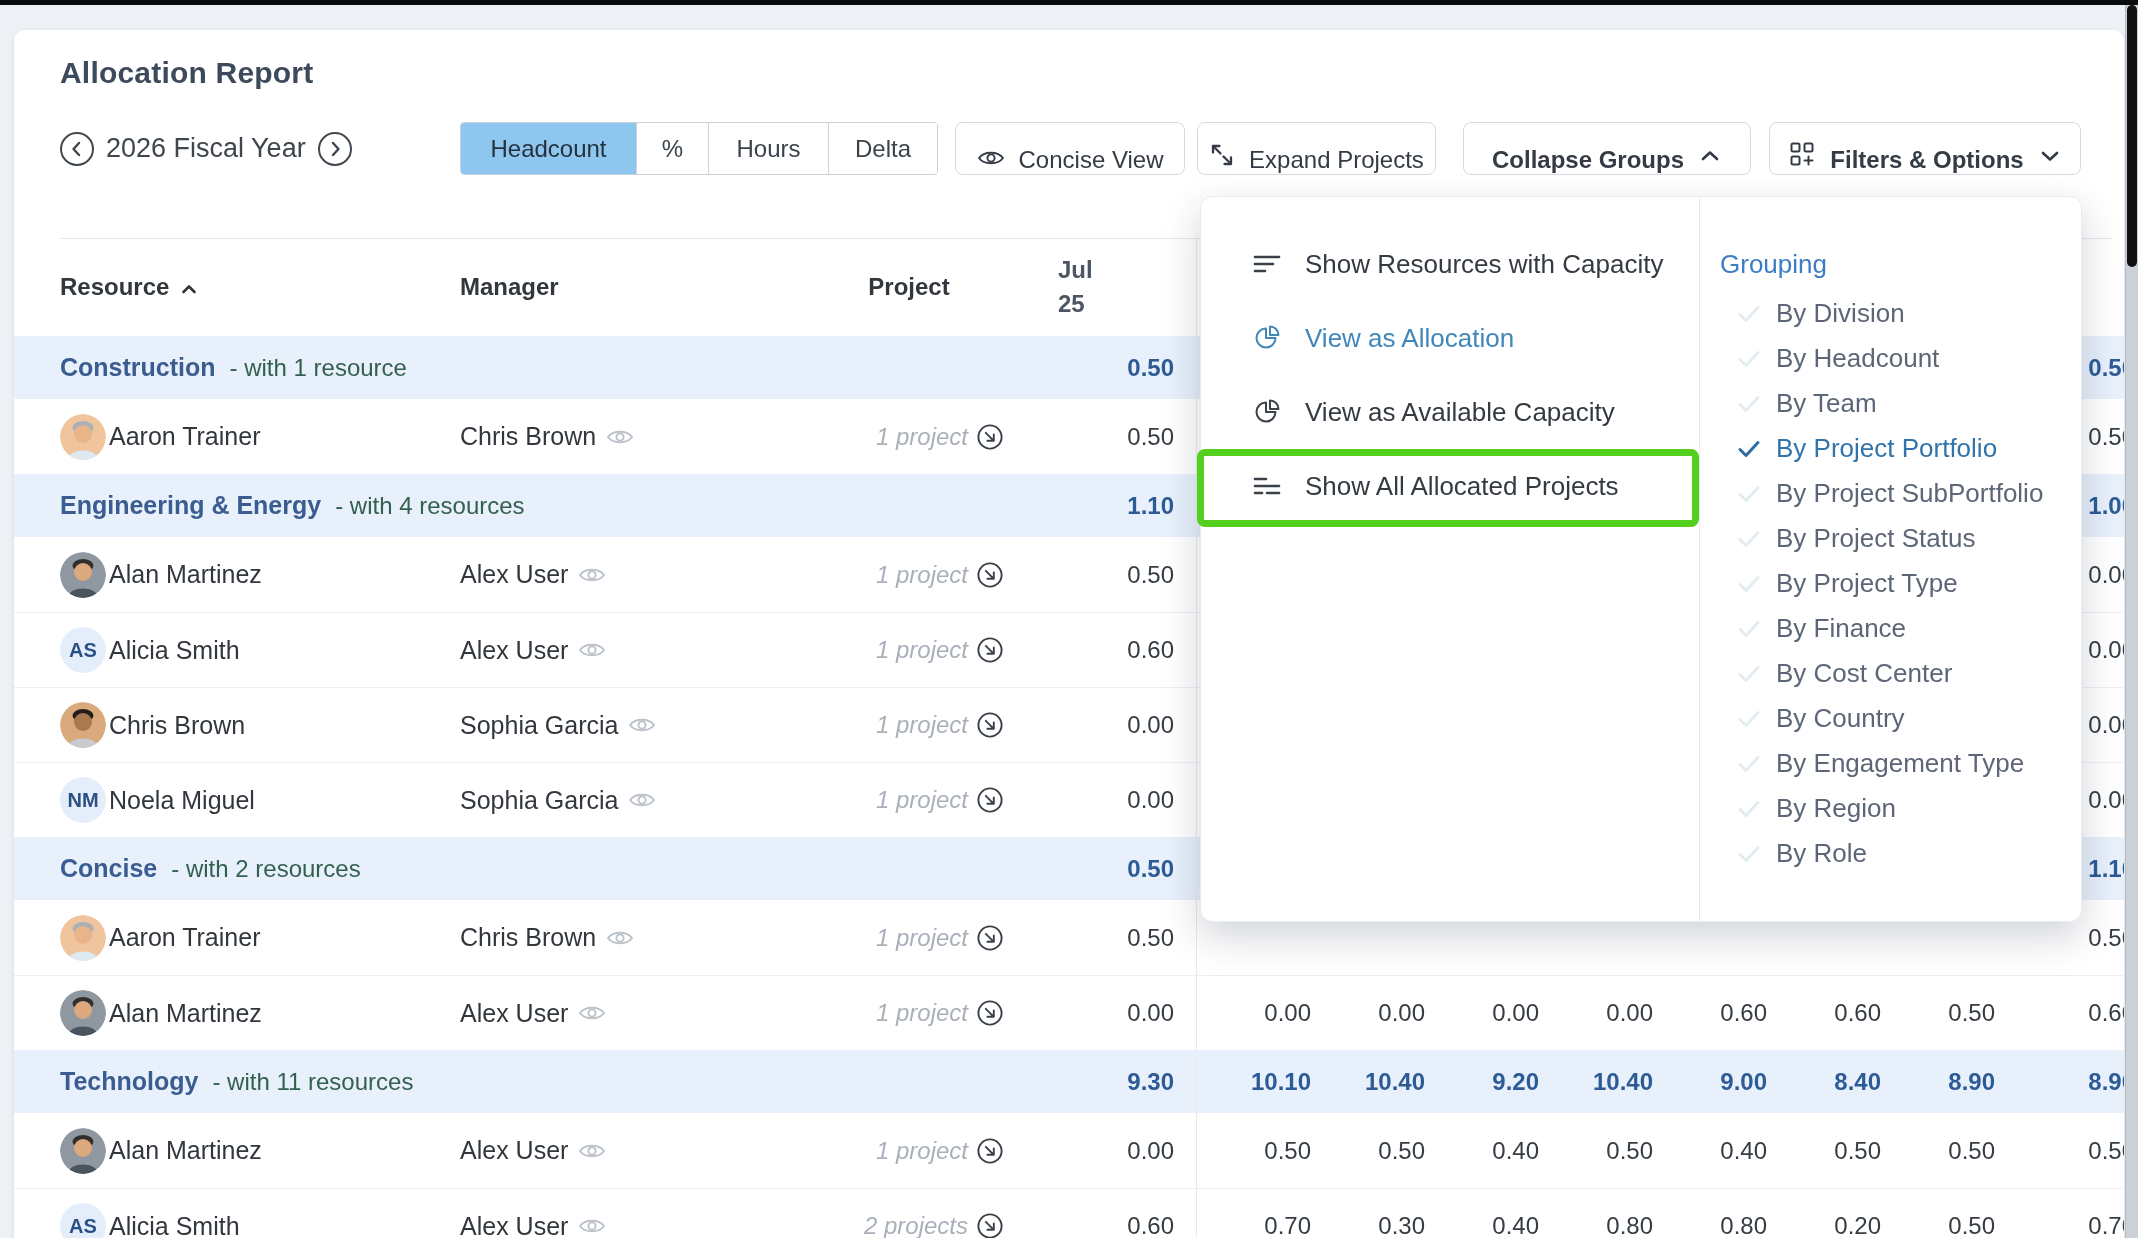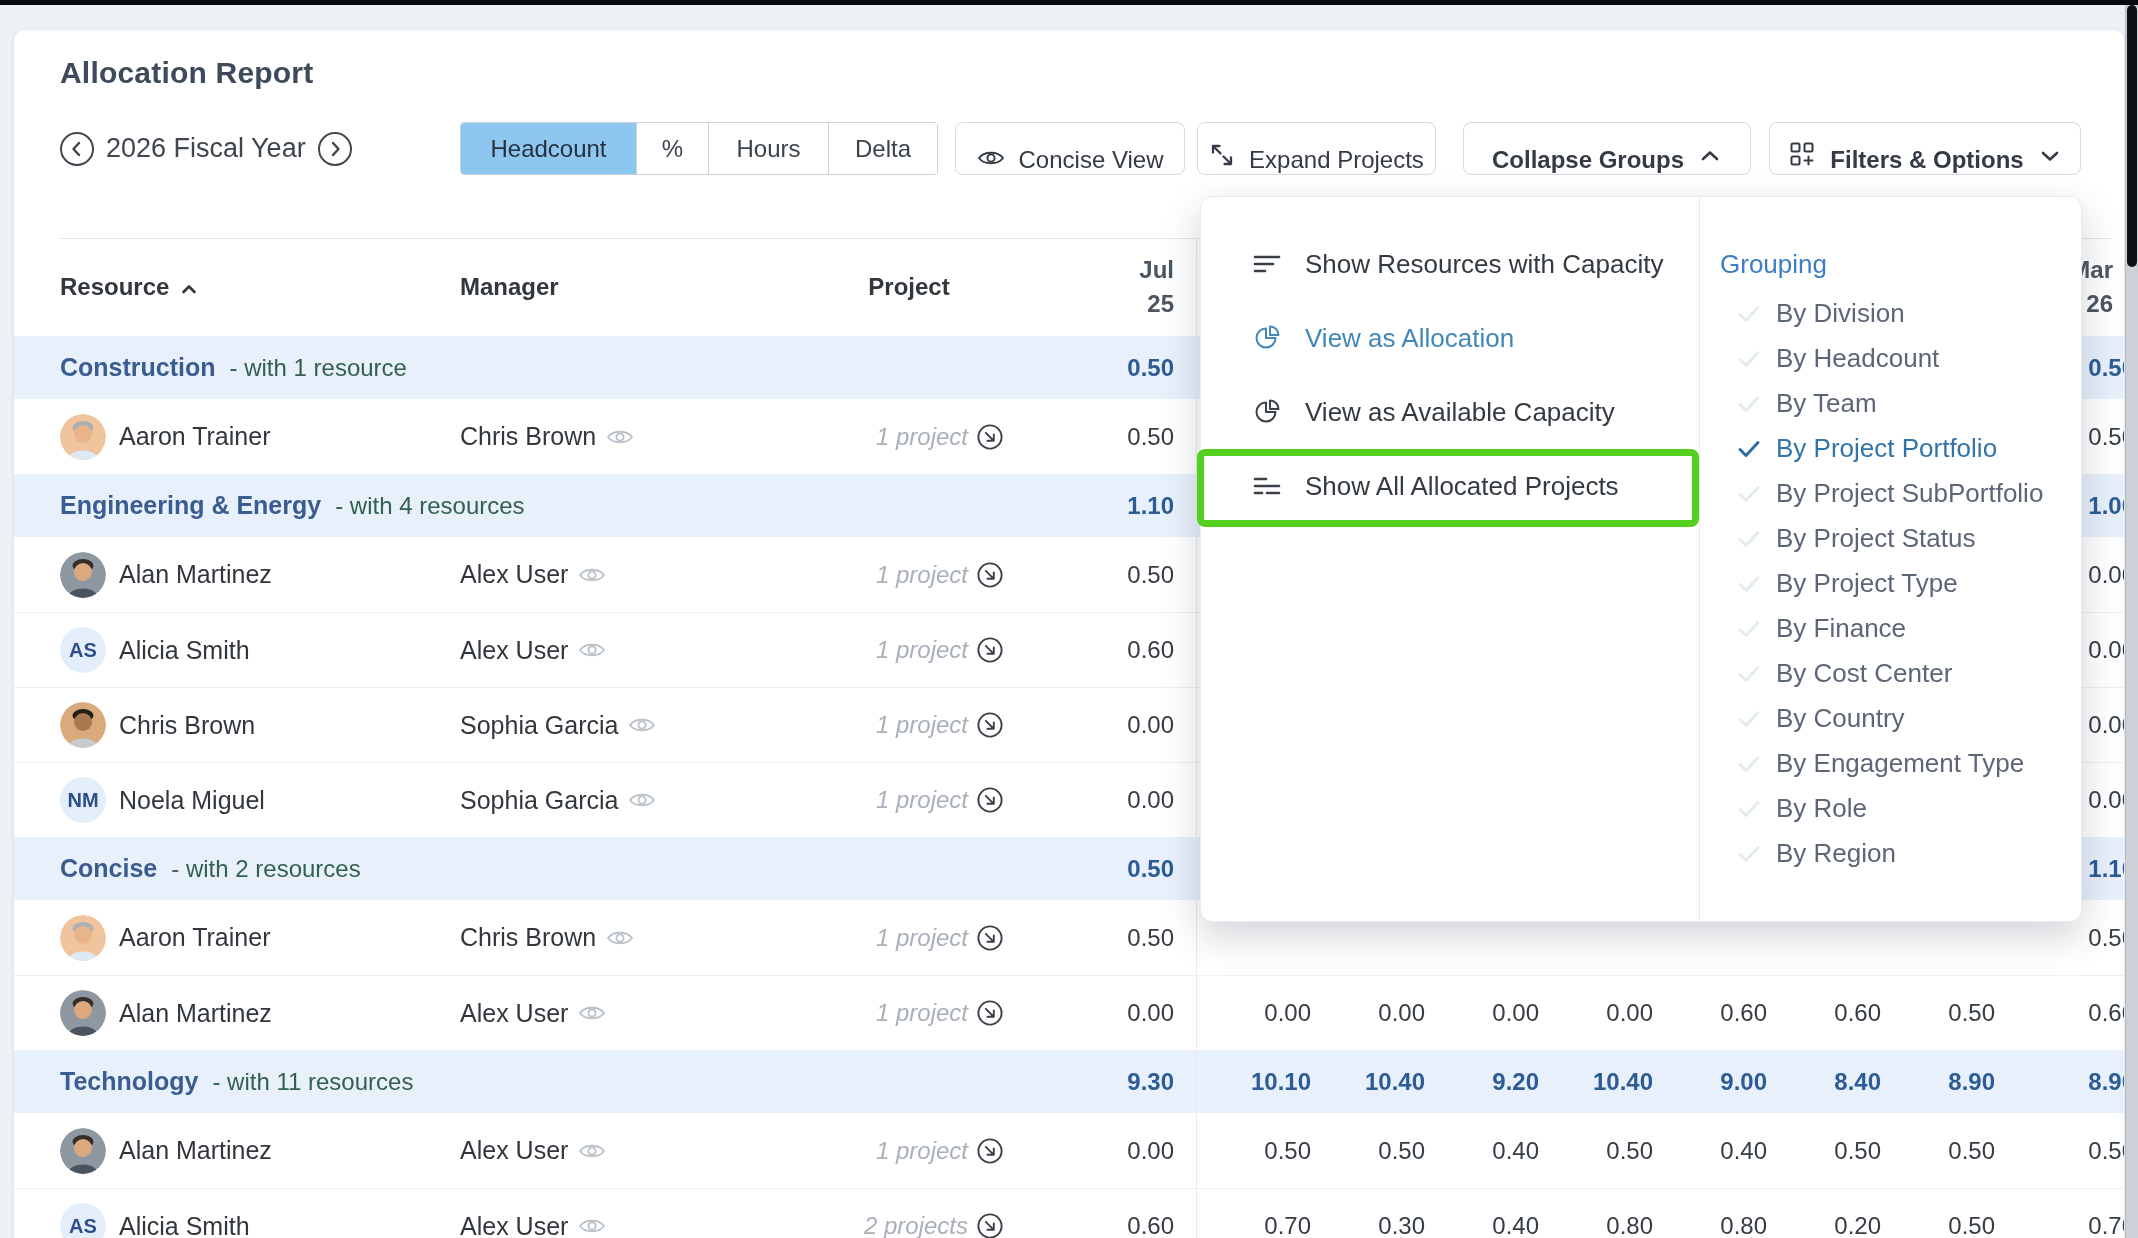--- a/index.html
+++ b/index.html
@@ -38,29 +38,29 @@
 
   .toolbar-divider { position:absolute; left:46px; top:208px; width:2052px; height:1px; background:#e4e8ec; }
 
   
   .table { position:absolute; left:0; top:208px; width:2110px; }
   .trow { width:2121px; display:grid; grid-template-columns:400px 300px 298px 139px repeat(7,114px) 140px; align-items:center; padding-left:46px; }
   .thead { height:98px; }
   .th { font-size:24px; font-weight:700; color:#32373d; }
   .th-resource { display:flex; align-items:center; gap:12px; }
   .th-project { text-align:center; }
-  .th-month { text-align:right; font-weight:700; color:#4c5663; line-height:34px; padding-right:22px; }
+  .th-month { font-weight:700; color:#4c5663; line-height:34px; padding-right:22px; }
   .col-m0 { border-right:1px solid #e7eaee; height:100%; display:flex; flex-direction:column; justify-content:center; }
   .grow { height:63px; background:#e7f0fb; }
   .grow .gname-cell { grid-column:1 / span 3; display:flex; align-items:baseline; gap:14px; }
   .gname { font-size:25px; font-weight:700; color:#3b5c90; }
   .gsuffix { font-size:24px; color:#34604f; }
   .drow { height:75px; background:#fff; border-top:1px solid #edeff3; }
   .grow + .drow { border-top:none; }
-  .cell-resource { display:flex; align-items:center; gap:13px; }
+  .cell-resource { display:flex; align-items:center; gap:3px; }
   .avatar { width:46px; height:46px; border-radius:50%; flex:0 0 46px; overflow:hidden; }
   .avatar svg { display:block; }
   .avatar.initials { background:#e4eefa; color:#2d4f84; font-size:20px; font-weight:700; display:flex; align-items:center; justify-content:center; }
   .rname { font-size:25px; color:#32373d; }
   .cell-manager { display:flex; align-items:center; gap:10px; font-size:25px; color:#32373d; }
   .eye { color:#bcc2ca; display:flex; }
   .cell-project { display:flex; align-items:center; justify-content:flex-end; gap:8px; padding-right:54px; }
   .ptext { font-size:24px; font-style:italic; color:#a9b0ba; }
   .drill { color:#3a4048; display:flex; cursor:pointer; }
   .num { text-align:right; font-size:24px; color:#363c44; align-self:center; }
@@ -785,29 +785,29 @@
             </svg>
           </span>
           <span>By Engagement Type</span>
         </div>
         <div class="g-opt">
           <span class="chk">
             <svg width="26" height="22" viewBox="0 0 26 22" fill="none" stroke="currentColor" stroke-width="3" stroke-linecap="round" stroke-linejoin="round">
               <path d="M4 11.5 L10 17.5 L22 4.5"></path>
             </svg>
           </span>
+          <span>By Region</span>
+        </div>
+        <div class="g-opt">
+          <span class="chk">
+            <svg width="26" height="22" viewBox="0 0 26 22" fill="none" stroke="currentColor" stroke-width="3" stroke-linecap="round" stroke-linejoin="round">
+              <path d="M4 11.5 L10 17.5 L22 4.5"></path>
+            </svg>
+          </span>
           <span>By Role</span>
-        </div>
-        <div class="g-opt">
-          <span class="chk">
-            <svg width="26" height="22" viewBox="0 0 26 22" fill="none" stroke="currentColor" stroke-width="3" stroke-linecap="round" stroke-linejoin="round">
-              <path d="M4 11.5 L10 17.5 L22 4.5"></path>
-            </svg>
-          </span>
-          <span>By Region</span>
         </div>
       </div>
   </div>
 </div>
 
 <div class="scroll-rail">
   <div class="scroll-thumb"></div>
 </div>
 
 </body></html>

